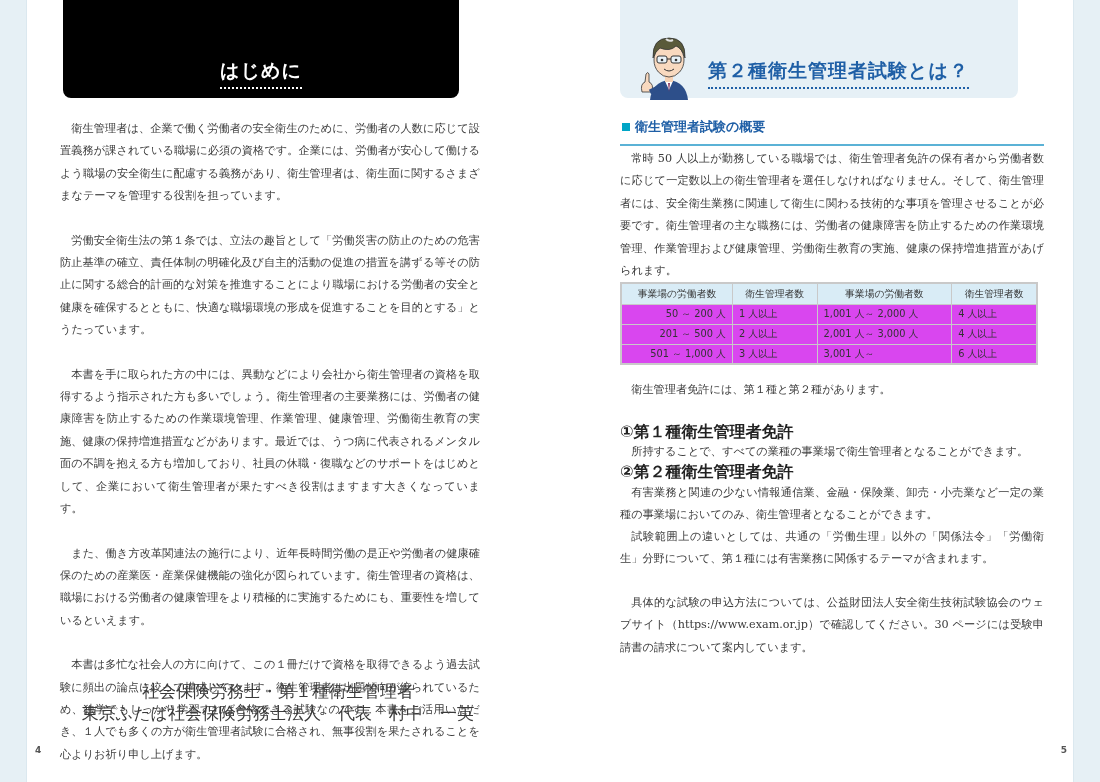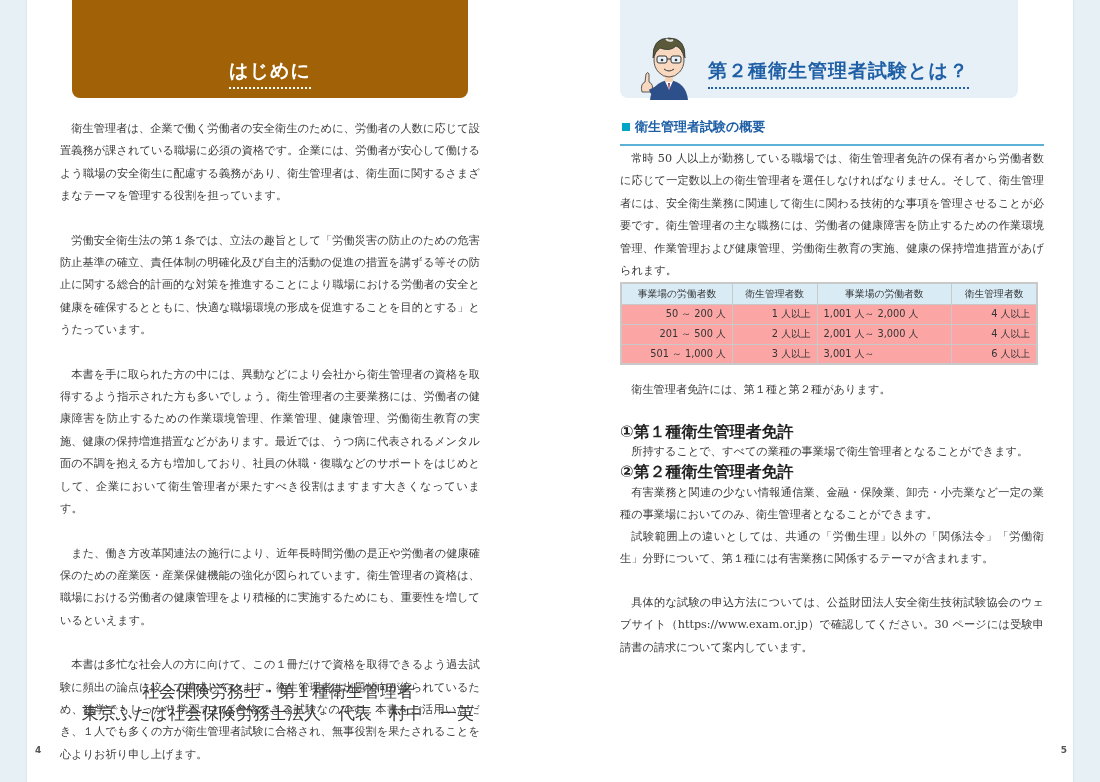--- a/index.html
+++ b/index.html
@@ -9,22 +9,22 @@
   .edge-strip { position: absolute; top: 0; width: 27px; height: 782px; background: #e6f0f5; }
   .edge-left { left: 0; border-right: 1px solid #dbe8ef; }
   .edge-right { right: 0; border-left: 1px solid #dbe8ef; }
 
   .page { position: absolute; top: 0; height: 782px; }
   .page-left { left: 27px; width: 523px; }
   .page-right { left: 550px; width: 523px; }
 
   
   .header-left {
-    position: absolute; left: 45px; top: 0; width: 396px; height: 98px;
-    background: #a16207; border-radius: 0 0 8px 8px;
+    position: absolute; left: 36px; top: 0; width: 396px; height: 98px;
+    background: #000000; border-radius: 0 0 8px 8px;
   }
   .header-left .title {
     position: absolute; left: 0; right: 0; top: 58px; text-align: center;
     font-family: "DejaVu Sans", sans-serif; font-weight: bold; font-size: 19px; color: #ffffff;
     letter-spacing: 1px;
   }
   .header-left .title span {
     display: inline-block; padding-bottom: 3px;
     border-bottom: 2px dotted #ffffff;
   }
@@ -80,24 +80,24 @@
 
   table.obligation {
     width: 418px; border-collapse: collapse; border: 2px solid #c9c9c9;
     font-family: "DejaVu Sans", sans-serif; font-size: 9.8px; color: #333;
   }
   table.obligation th {
     background: #d9ecf6; font-weight: normal; height: 21px; border: 1px solid #c9c9c9;
     text-align: center; padding: 0 4px;
   }
   table.obligation td {
-    background: #fca5a5; height: 20px; border: 1px solid #c9c9c9; padding: 0 6px;
+    background: #d946ef; height: 20px; border: 1px solid #c9c9c9; padding: 0 6px;
   }
   td.num-right { text-align: right; padding-right: 16px; }
-  td.center { text-align: right; margin-left: 27px; }
+  td.center { text-align: left; margin-left: 27px; }
   td.left { text-align: left; }
 
   .sub-heading {
     font-family: "DejaVu Sans", sans-serif; font-weight: bold; font-size: 16px; color: #222;
     line-height: 20px;
   }
   .indent-line { text-indent: 1em; }
 </style>
 </head>
 <body>

